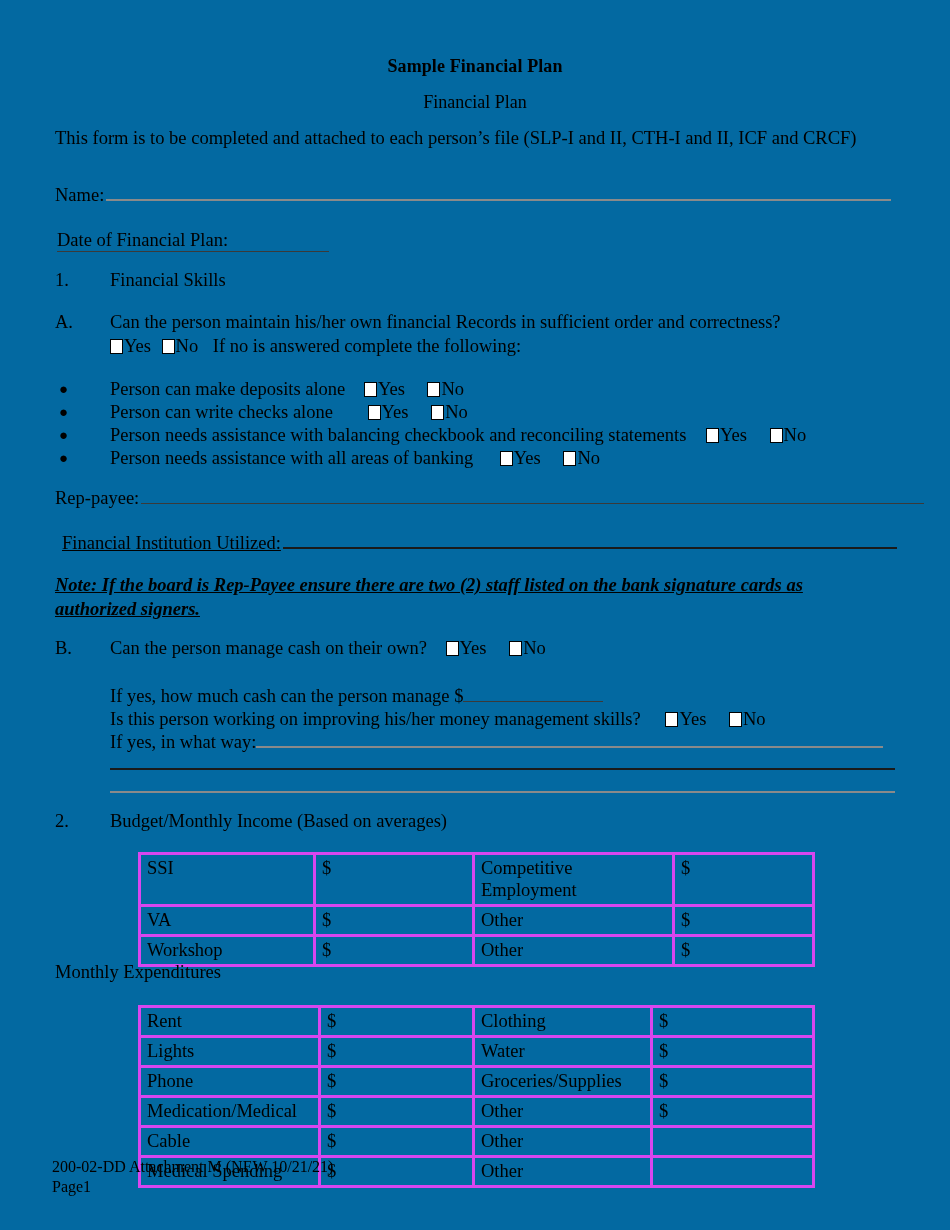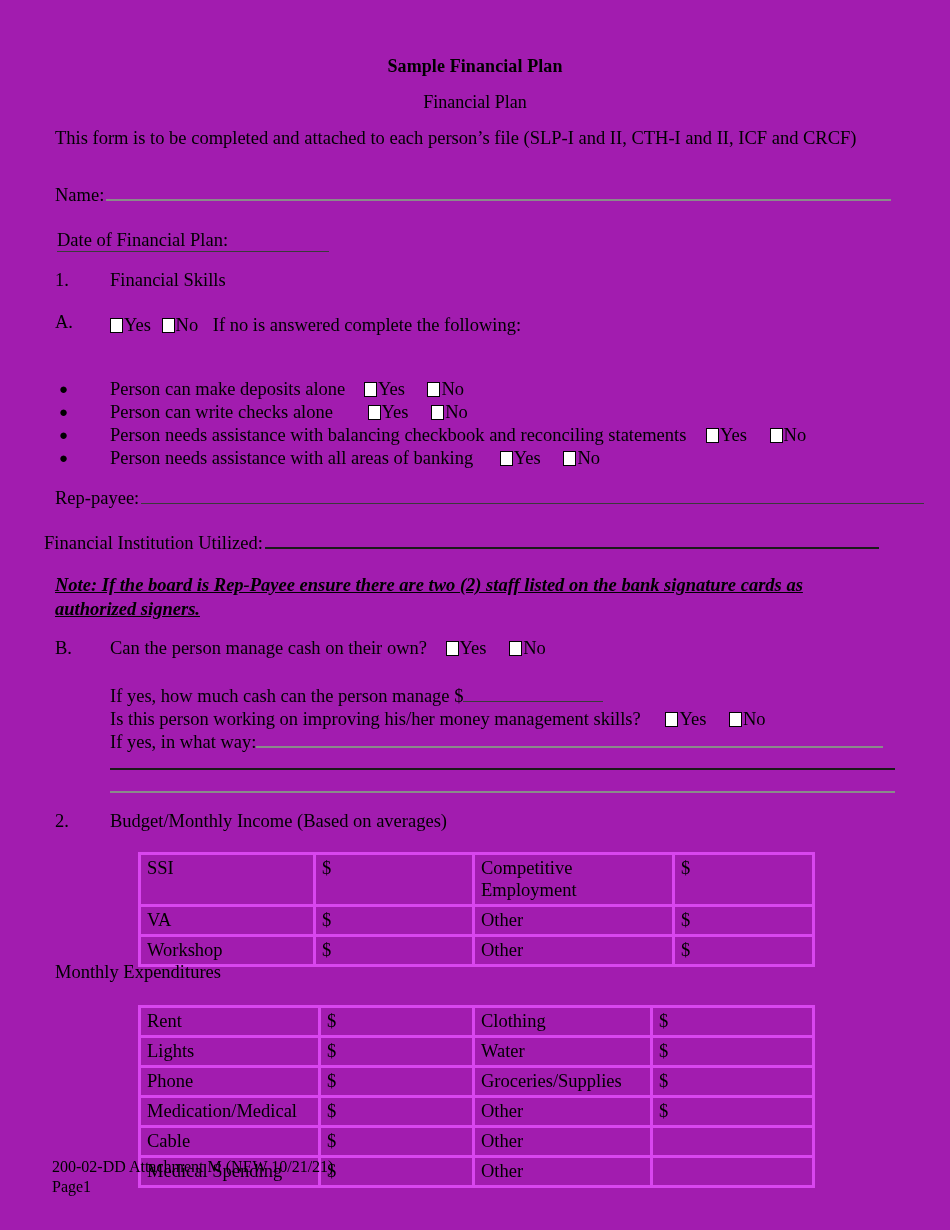--- a/index.html
+++ b/index.html
@@ -9,21 +9,21 @@
     background: #ffffff;
   }
   body {
     font-family: "Liberation Serif", "DejaVu Serif", serif;
     color: #000000;
   }
   .page {
     position: relative;
     width: 950px;
     height: 1230px;
-    background: #a21caf;
+    background: #0369a1;
     overflow: hidden;
     box-sizing: border-box;
   }
 
   
   .doc-title {
     position: absolute;
     left: 0; right: 0;
     top: 56px;
     text-align: center;
@@ -182,20 +182,21 @@
   </div>
 
   <div class="sec" style="left:55px; top:270px; width:840px;">
     <span class="marker">1.</span>
     <span class="body">Financial Skills</span>
   </div>
 
   <div class="sec" style="left:55px; top:312px; width:840px;">
     <span class="marker">A.</span>
     <div class="body">
+      <div class="sec-line">Can the person maintain his/her own financial Records in sufficient order and correctness?</div>
       <div class="sec-line" style="margin-top:3px;">
         <span class="cb-grp"><span class="cb"></span><span>Yes</span></span>
         <span class="cb-grp" style="margin-left:6px;"><span class="cb"></span><span>No</span></span>
         <span style="margin-left:10px;">If no is answered complete the following:</span>
       </div>
     </div>
   </div>
 
   <div class="bullets">
 
@@ -235,21 +236,21 @@
       </span>
     </div>
 
   </div>
 
   <div class="field-row" style="left:55px; top:488px;">
     <span class="field-label">Rep-payee:</span>
     <span class="rule rule-thin" style="width:783px; margin-left:2px;"></span>
   </div>
 
-  <div class="field-row" style="left:44px; top:533px;">
+  <div class="field-row" style="left:62px; top:533px;text-decoration:underline;">
     <span class="field-label">Financial Institution Utilized:</span>
     <span class="rule rule-thick" style="width:614px; margin-left:2px;"></span>
   </div>
 
   <div class="note">Note:  If the board is Rep-Payee ensure there are two (2) staff listed on the bank signature cards as authorized signers.</div>
 
   <div class="sec" style="left:55px; top:638px; width:860px;">
     <span class="marker">B.</span>
     <div class="body">
       <div class="sec-line">

